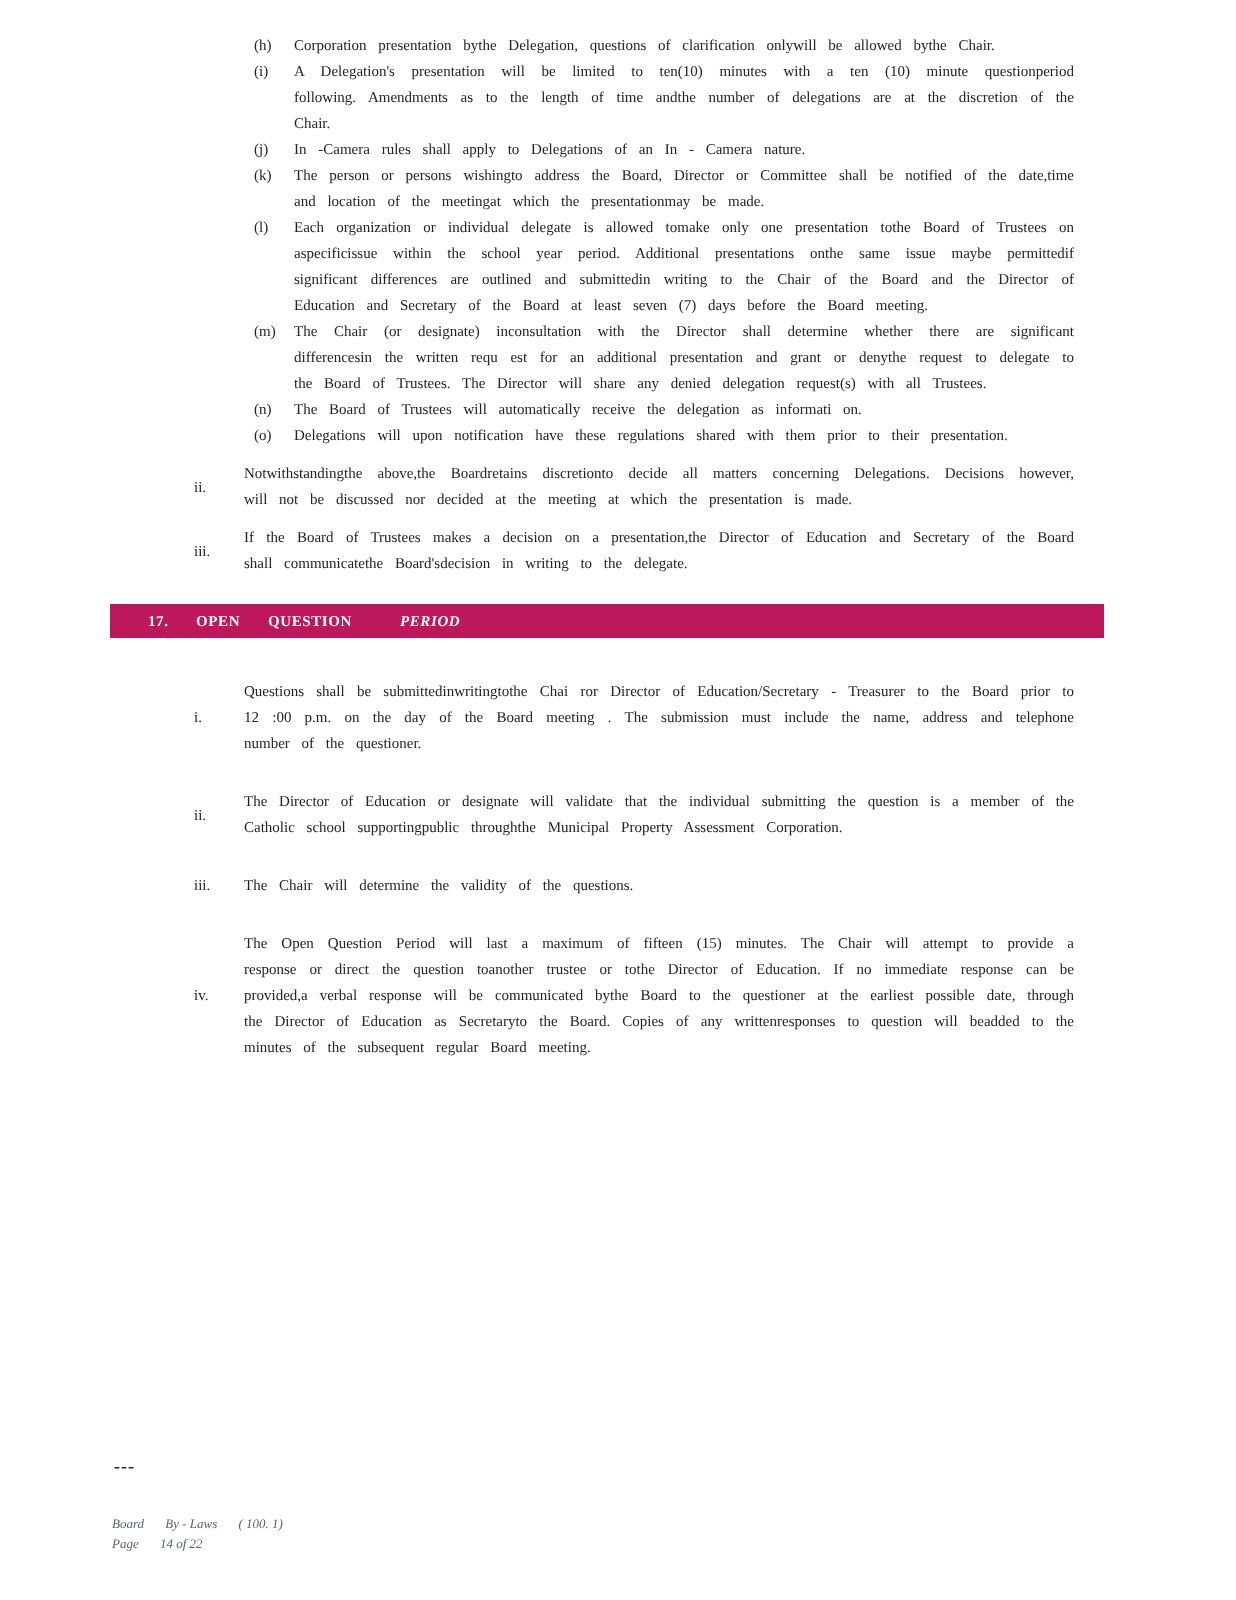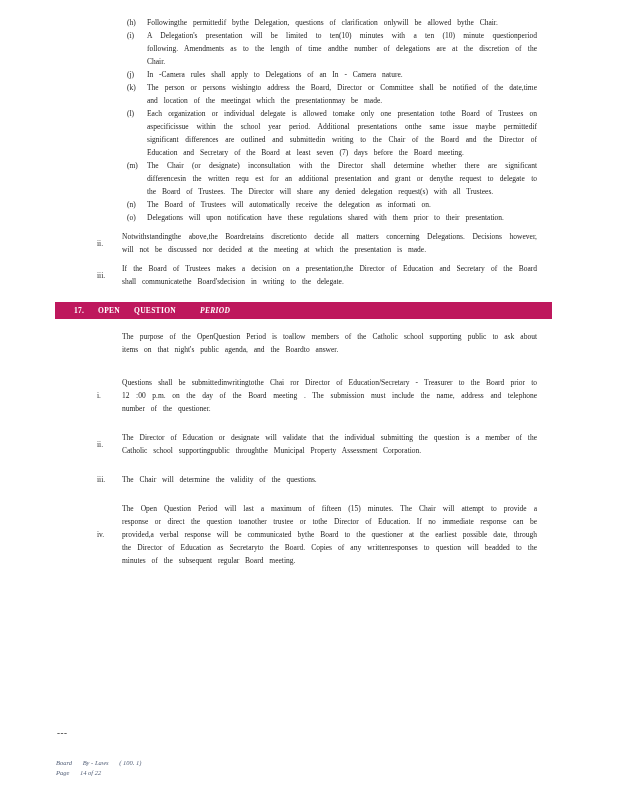--- a/index.html
+++ b/index.html
@@ -86,21 +86,21 @@
 </style>
 </head>
 <body>
 
 <div class="page">
   <div class="content">
 
     <div class="letter-list">
       <div class="litem">
         <span class="lbl">(h)</span>
-        <div class="txt">Followingthe permittedif bythe Delegation, questions of clarification onlywill be allowed bythe Chair.</div>
+        <div class="txt">Corporation presentation bythe Delegation, questions of clarification onlywill be allowed bythe Chair.</div>
       </div>
       <div class="litem">
         <span class="lbl">(i)</span>
         <div class="txt">A Delegation's presentation will be limited to ten(10) minutes with a ten (10) minute questionperiod following. Amendments as to the length of time andthe number of delegations are at the discretion of the Chair.</div>
       </div>
       <div class="litem">
         <span class="lbl">(j)</span>
         <div class="txt">In -Camera rules shall apply to Delegations of an In - Camera nature.</div>
       </div>
       <div class="litem">
@@ -136,21 +136,20 @@
       </div>
     </div>
 
     <div class="secbar">
       <span class="sec-num">17.</span>
       <span class="sec-w1">OPEN</span>
       <span class="sec-w2">QUESTION</span>
       <span class="sec-w3">PERIOD</span>
     </div>
 
-    <div class="intro">The purpose of the OpenQuestion Period is toallow members of the Catholic school supporting public to ask about items on that night's public agenda, and the Boardto answer.</div>
 
     <div class="roman-list-bottom">
       <div class="ritem">
         <span class="lbl">i.</span>
         <div class="txt">Questions shall be submittedinwritingtothe Chai ror Director of Education/Secretary - Treasurer to the Board prior to 12 :00 p.m. on the day of the Board meeting . The submission must include the name, address and telephone number of the questioner.</div>
       </div>
       <div class="ritem">
         <span class="lbl">ii.</span>
         <div class="txt">The Director of Education or designate will validate that the individual submitting the question is a member of the Catholic school supportingpublic throughthe Municipal Property Assessment Corporation.</div>
       </div>

